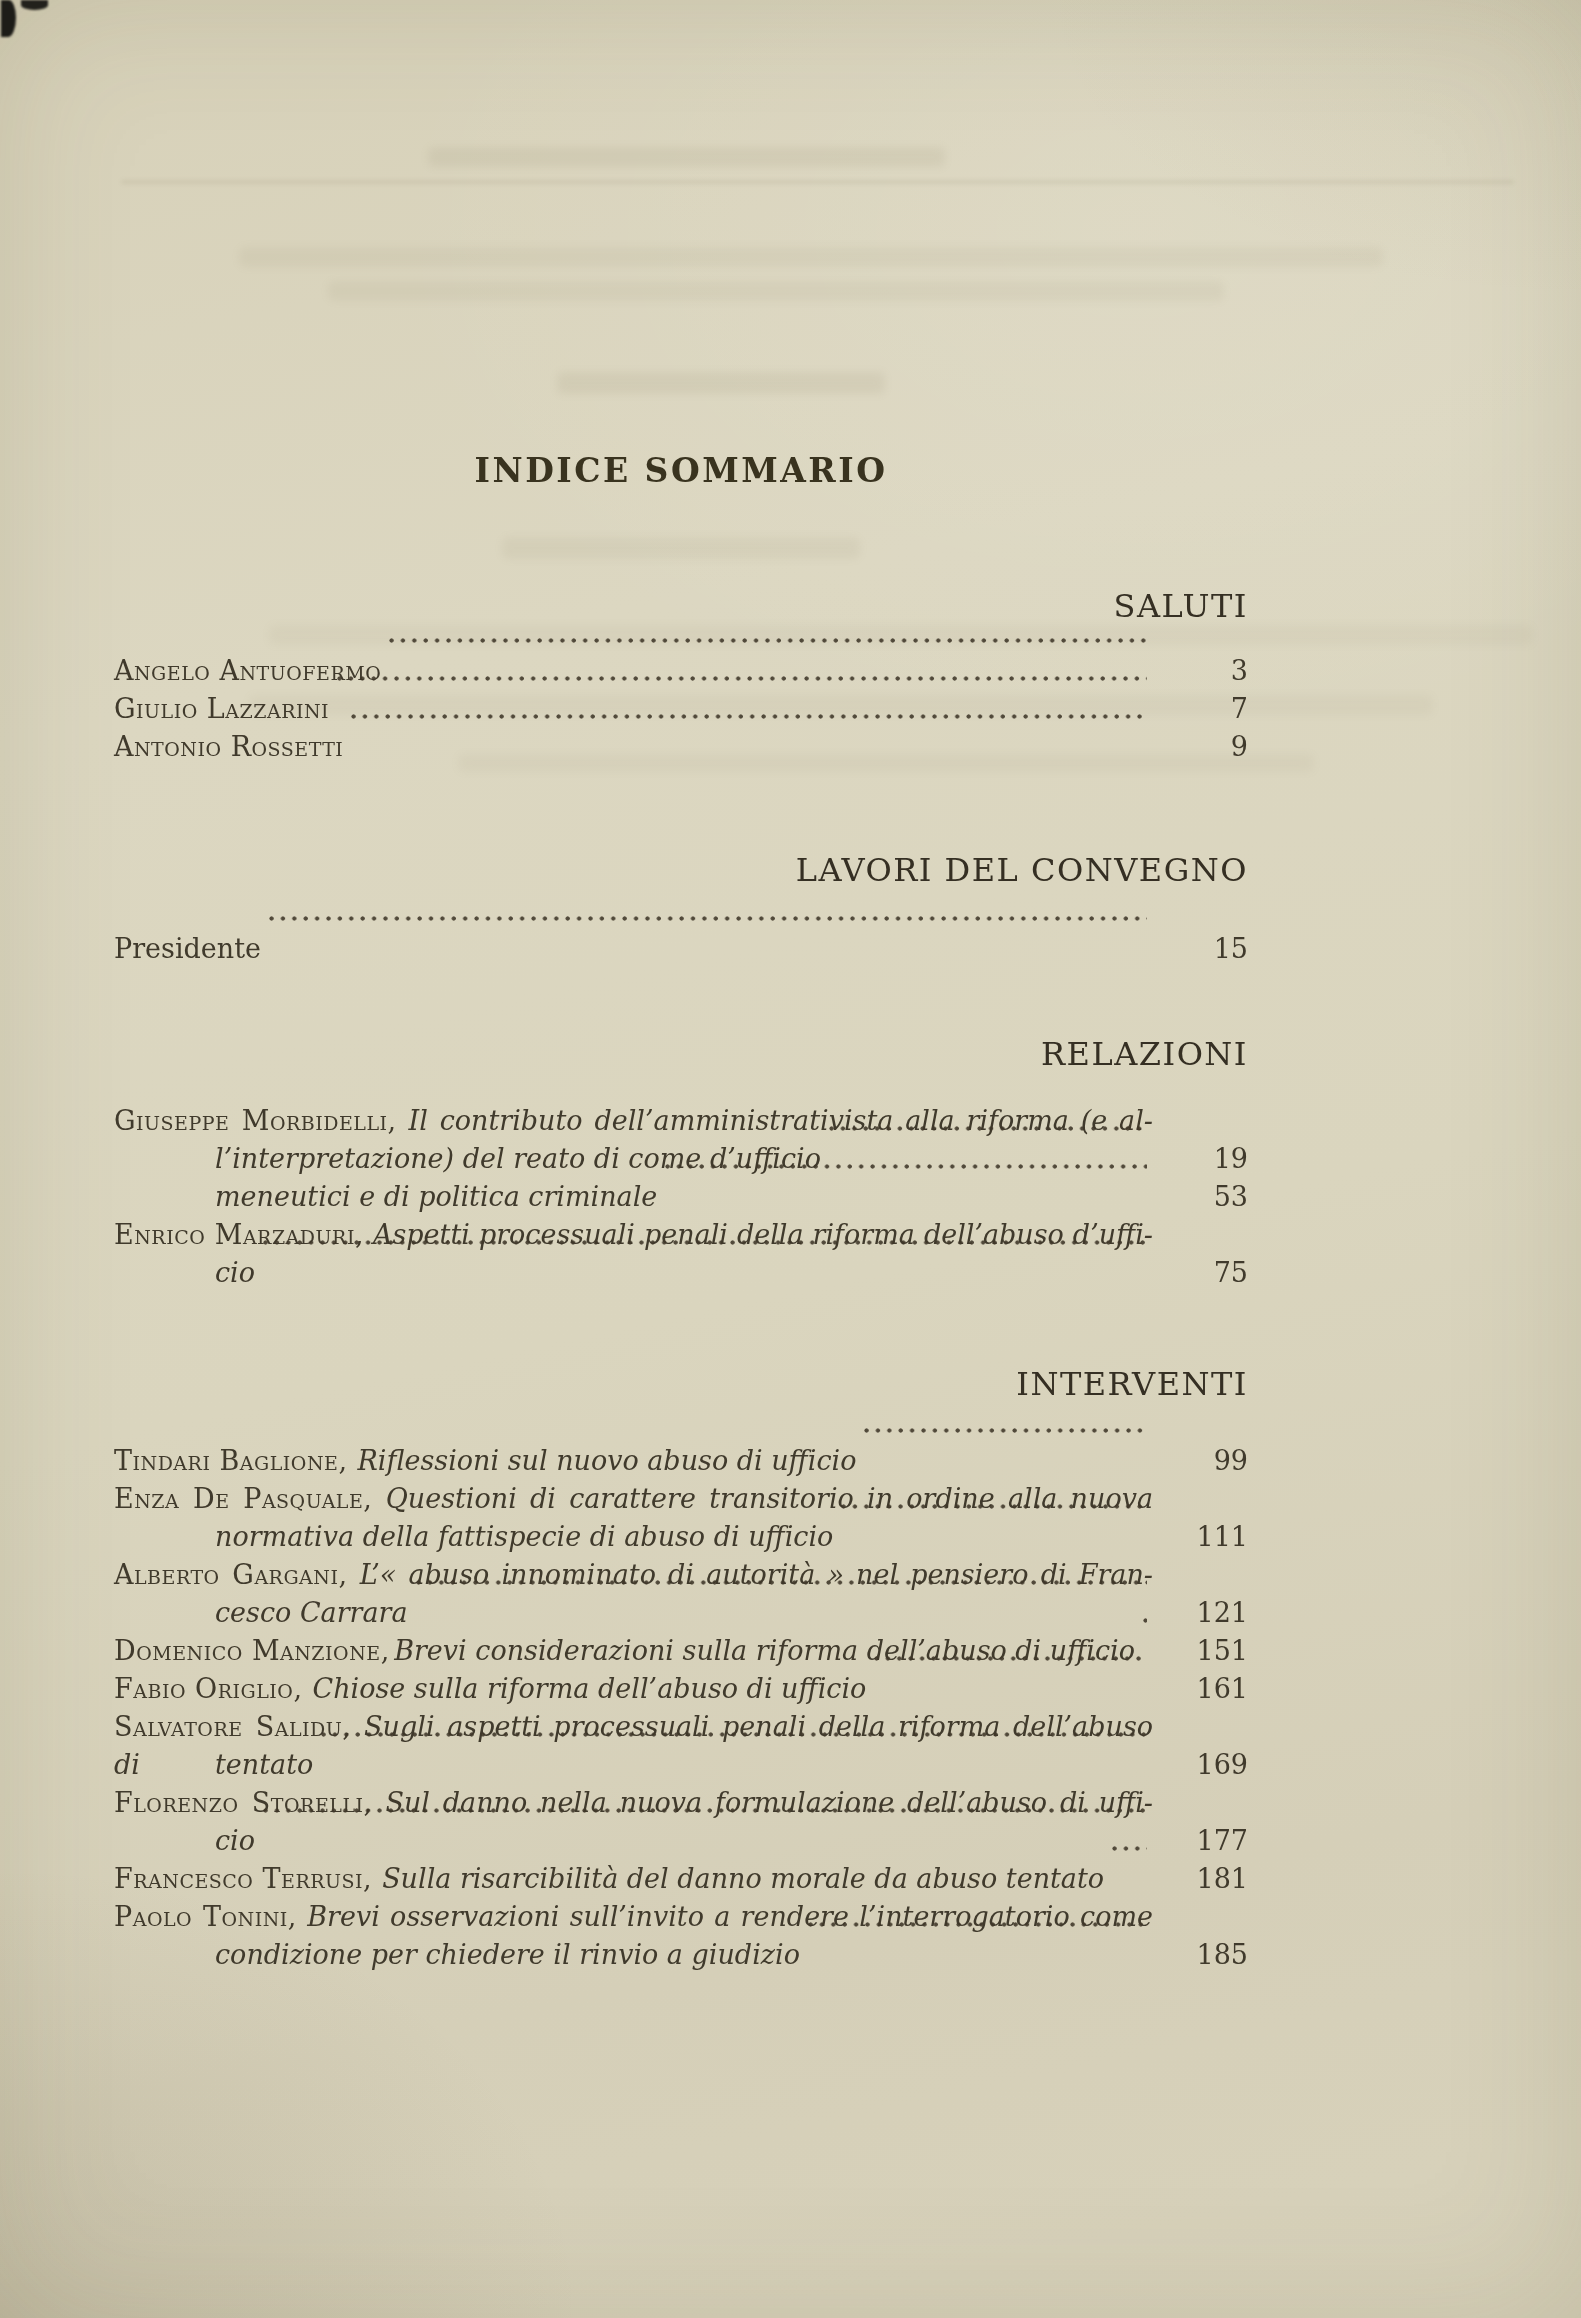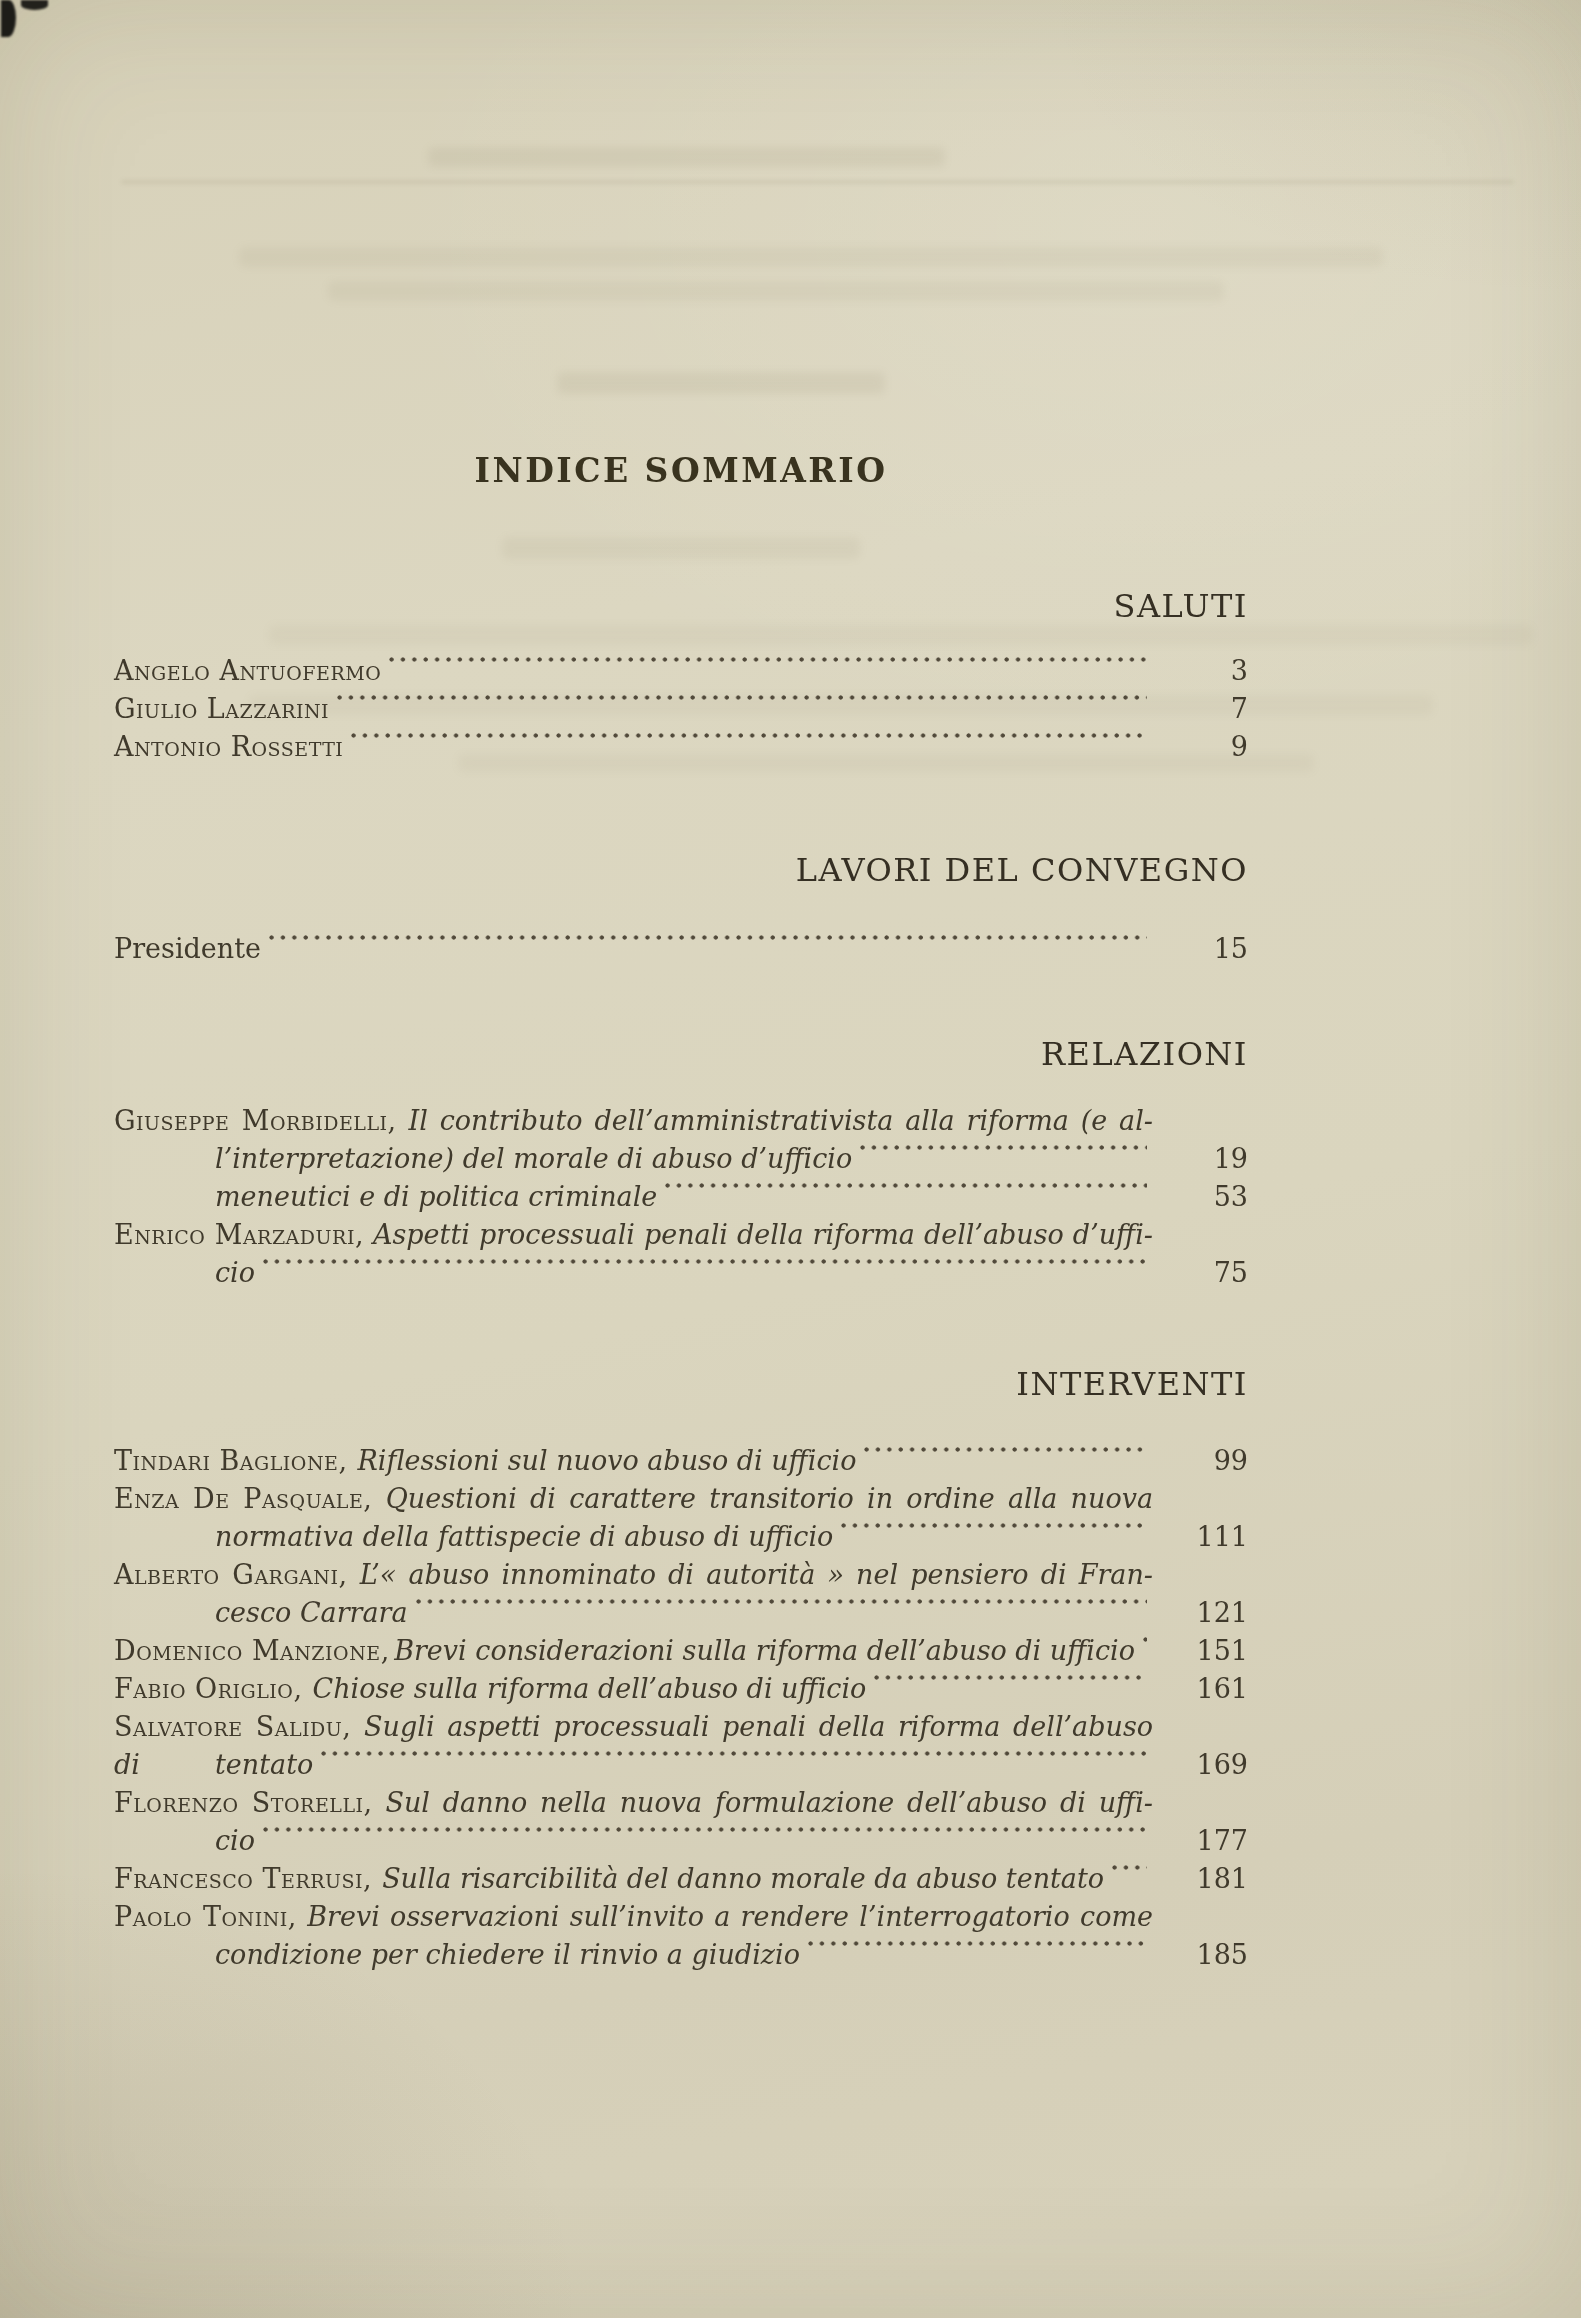--- a/index.html
+++ b/index.html
@@ -44,21 +44,21 @@
   .h-saluti{margin-top:96px;}
   .h-lavori{margin-top:86px;}
   .h-relazioni{margin-top:68px;}
   .h-interventi{margin-top:74px;}
   .group-saluti{margin-top:28px;}
   .group-lavori{margin-top:42px;}
   .group-relazioni{margin-top:30px;}
   .group-interventi{margin-top:40px;}
 
   .row{font-size:27px;line-height:38px;height:38px;color:#403a2c;}
-  .lr{display:flex;align-items:center;}
+  .lr{display:flex;align-items:flex-start;}
   .lr > span{white-space:nowrap;}
   .full{display:block;text-align:justify;text-align-last:justify;padding-right:95px;}
   .cont{padding-left:101px;}
   .sc{font-variant:small-caps;letter-spacing:0.5px;}
   .it{font-style:italic;}
   .gap{display:inline-block;width:10px;}
   .leader{flex:1;position:relative;min-width:18px;}
   .leader::after{
     content:"";position:absolute;left:8px;right:6px;bottom:9px;height:5px;
     background-image:radial-gradient(circle at 2.5px 2.5px, rgba(62,54,40,.88) 1.8px, rgba(62,54,40,0) 2.4px);
@@ -113,21 +113,21 @@
         <span class="leader"></span>
         <span class="pg">15</span>
       </div>
     </div>
 
     <div class="heading h-relazioni">RELAZIONI</div>
     <div class="group-relazioni">
 
       <div class="row full"><span class="sc">Giuseppe Morbidelli,</span> <span class="it">Il contributo dell’amministrativista alla riforma (e al-</span></div>
       <div class="row lr cont">
-        <span class="it">l’interpretazione) del morale di abuso d’ufficio</span>
+        <span class="it">l’interpretazione) del reato di come d’ufficio</span>
         <span class="leader"></span>
         <span class="pg">19</span>
       </div>
 
       <div class="row lr cont">
         <span class="it">meneutici e di politica criminale</span>
         <span class="leader"></span>
         <span class="pg">53</span>
       </div>
 

